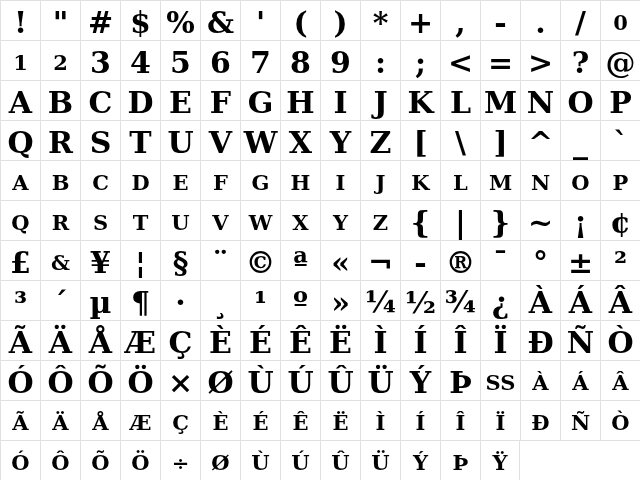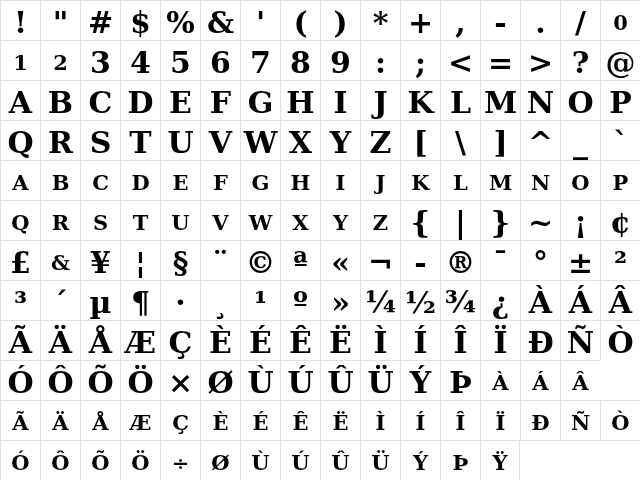--- a/index.html
+++ b/index.html
@@ -205,20 +205,21 @@
       <div class="cell pop"><span>Õ</span></div>
       <div class="cell pop"><span>Ö</span></div>
       <div class="cell pop"><span>×</span></div>
       <div class="cell pop"><span>Ø</span></div>
       <div class="cell pop"><span>Ù</span></div>
       <div class="cell pop"><span>Ú</span></div>
       <div class="cell pop"><span>Û</span></div>
       <div class="cell pop"><span>Ü</span></div>
       <div class="cell pop"><span>Ý</span></div>
       <div class="cell pop"><span>Þ</span></div>
+      <div class="cell pop"><span class="sc">SS</span></div>
       <div class="cell pop"><span class="sc">À</span></div>
       <div class="cell pop"><span class="sc">Á</span></div>
       <div class="cell pop"><span class="sc">Â</span></div>
     </div>
     <div class="row">
       <div class="cell pop"><span class="sc">Ã</span></div>
       <div class="cell pop"><span class="sc">Ä</span></div>
       <div class="cell pop"><span class="sc">Å</span></div>
       <div class="cell pop"><span class="sc">Æ</span></div>
       <div class="cell pop"><span class="sc">Ç</span></div>

